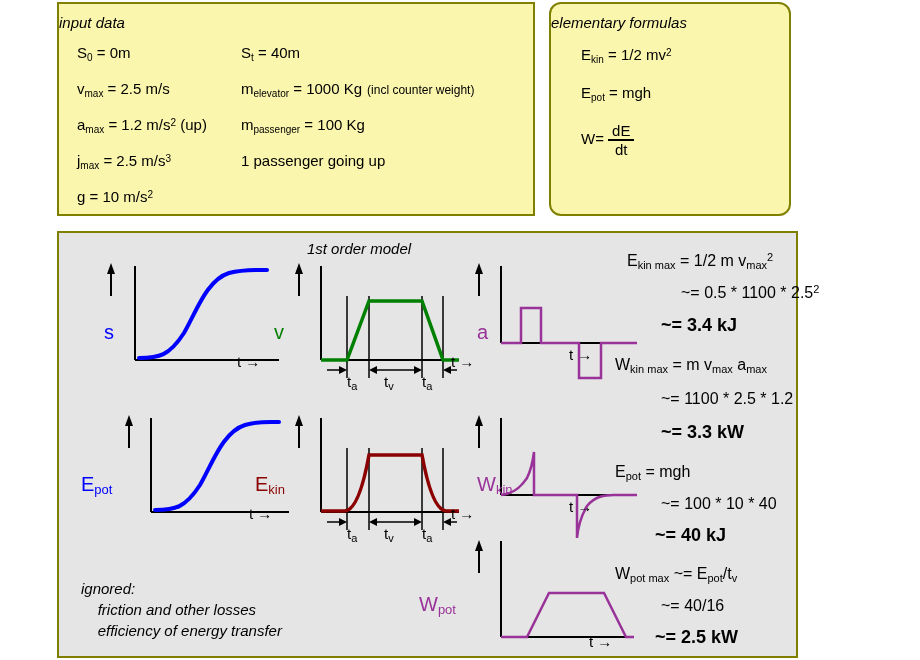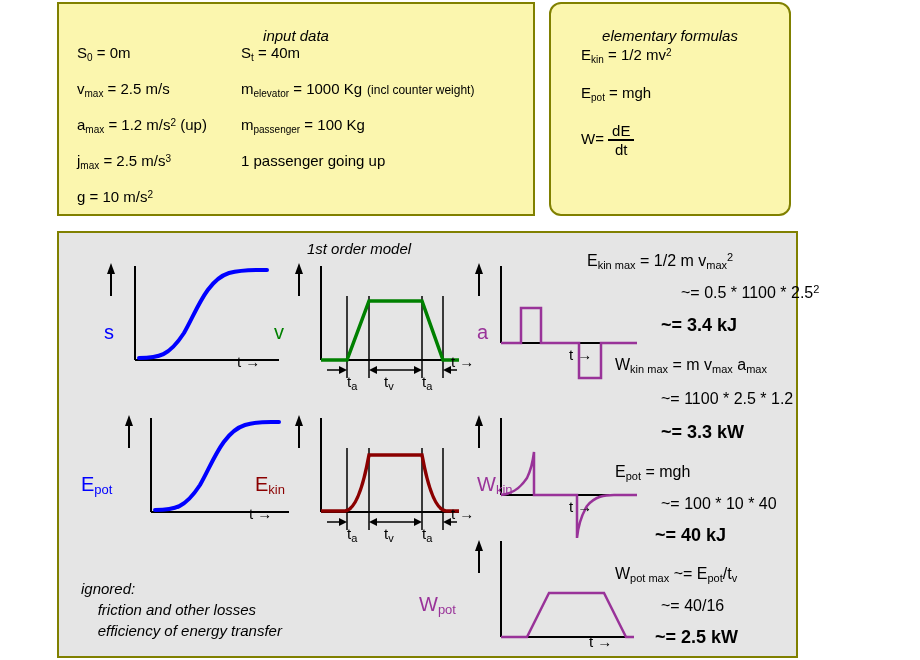--- a/index.html
+++ b/index.html
@@ -28,25 +28,24 @@
     background: #fbf6ae;
     border-radius: 12px;
   }
   #model-panel {
     left: 57px; top: 231px; width: 741px; height: 427px;
     background: #e5e5e5;
   }
   .panel-title {
     position: absolute;
     width: 100%;
-    text-align: center;
     font-style: italic;
     font-size: 15px;
     color: #000;
-    top: 23px;
+    top: 10px;
     left: 0;
   }
   #model-panel .panel-title { text-align: center; width: 600px; left: 0; top: 7px;}
 
   .txt { position: absolute; font-size: 15px; color: #000; white-space: nowrap; }
   .sub { font-size: 10px; vertical-align: -0.25em; }
   .sup { font-size: 10px; vertical-align: 0.45em; }
   .small { font-size: 12px; }
 
   
@@ -274,21 +273,21 @@
     <span>W</span><span class="sub">pot</span>
   </div>
   <div class="axlabel" style="left:530px; top:400px;">
     <span>t</span> →
   </div>
 
   <div class="ignored" style="left:22px; top:345px;">ignored:
     friction and other losses
     efficiency of energy transfer</div>
 
-  <div class="calc" style="left:528px; top:18px;text-align:center;">
+  <div class="calc" style="left:568px; top:18px;text-align:center;">
     <span>E</span><span class="sub">kin max</span><span> = 1/2 m v</span><span class="sub">max</span><span class="sup">2</span>
   </div>
   <div class="calc" style="left:622px; top:50px;">
     <span>~= 0.5 * 1100 * 2.5</span><span class="sup">2</span>
   </div>
   <div class="calc bold" style="left:602px; top:82px;">~= 3.4 kJ</div>
 
   <div class="calc" style="left:556px; top:123px;">
     <span>W</span><span class="sub">kin max</span><span> = m v</span><span class="sub">max</span><span> a</span><span class="sub">max</span>
   </div>

